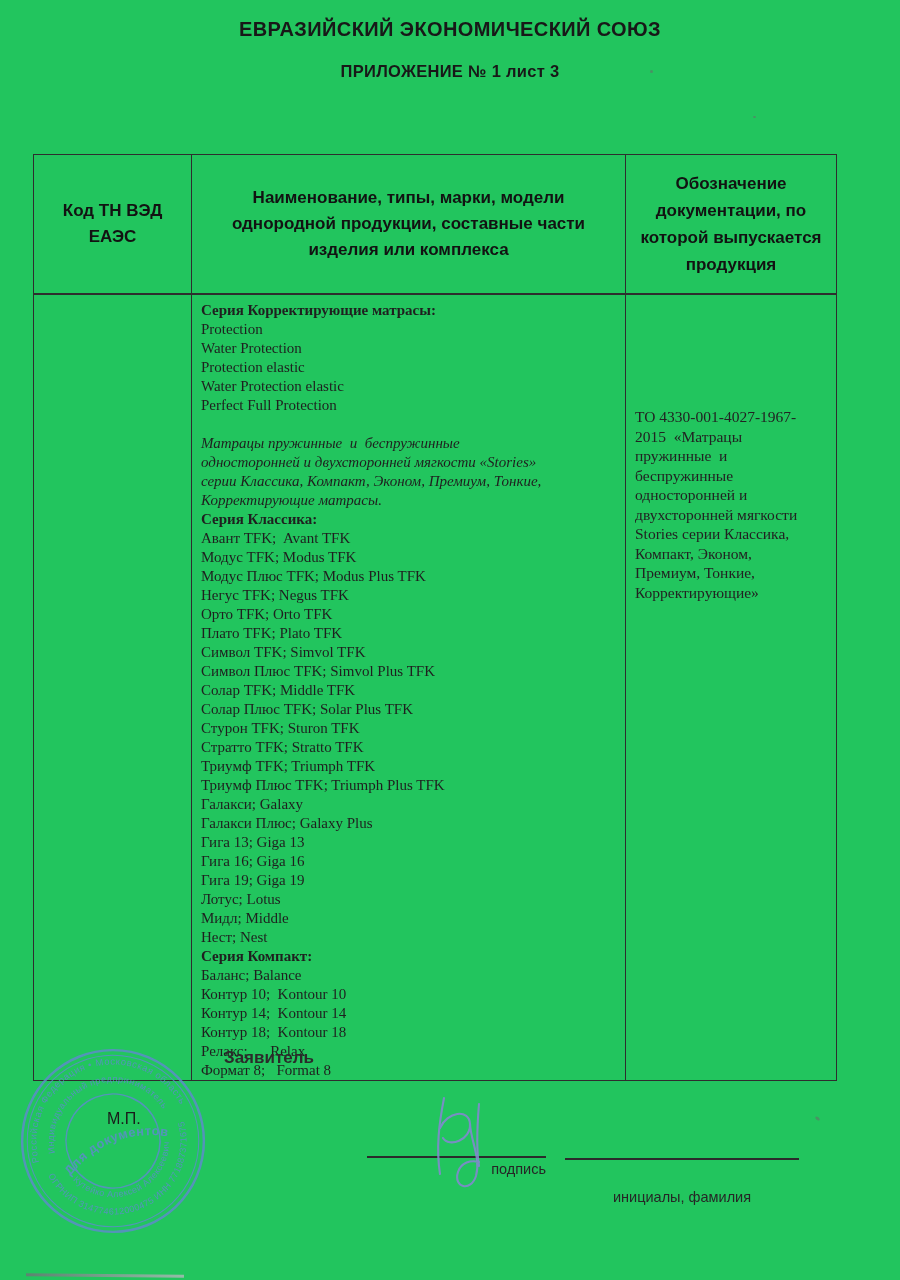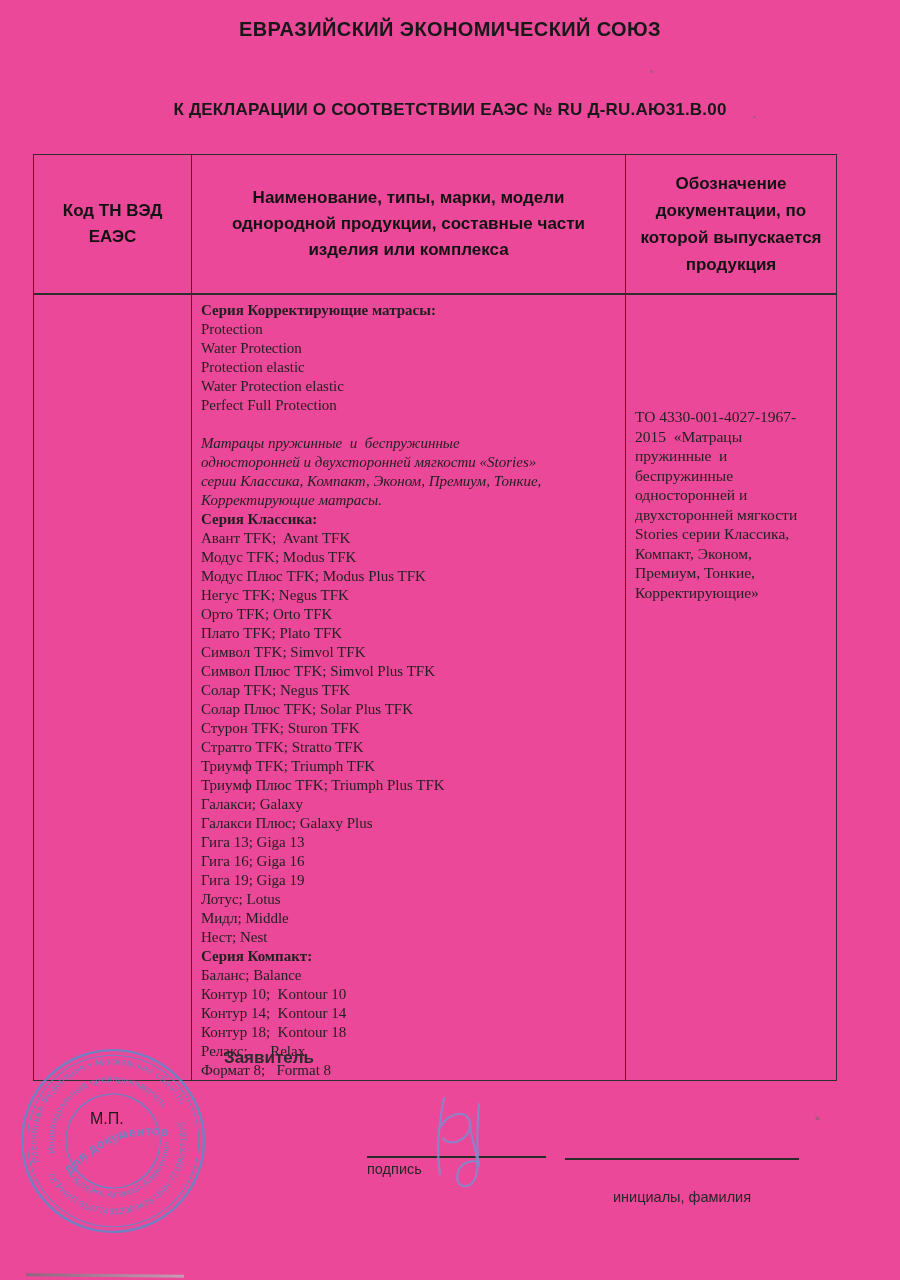--- a/index.html
+++ b/index.html
@@ -1,16 +1,16 @@
 <!DOCTYPE html>
 <html><head>
 <meta charset="utf-8">
 <style>
   html,body{margin:0;padding:0;background:#ffffff;}
-  .page{position:relative;width:900px;height:1280px;background:#ec4899;overflow:hidden;
+  .page{position:relative;width:900px;height:1280px;background:#22c55e;overflow:hidden;
         font-family:"Liberation Sans",sans-serif;color:#1b1b1b;}
 
   
   .doc-title{position:absolute;left:0;width:900px;text-align:center;font-weight:700;color:#181818;}
   .t1{top:18px;font-size:20px;letter-spacing:.4px;}
   .t2{top:62px;font-size:16.5px;letter-spacing:.3px;}
   .t3{top:100px;font-size:17px;letter-spacing:.2px;}
 
   
   table.main{position:absolute;left:33px;top:154px;width:803px;border-collapse:collapse;
@@ -25,24 +25,24 @@
                 color:#1f1f1f;padding:6px 4px 0 9px;}
   .product-list .line{white-space:pre-wrap;min-height:19px;}
   .line.bold{font-weight:700;}
   .line.bolditalic{font-weight:400;font-style:italic;}
 
   .doc-block{font-family:"Liberation Serif",serif;font-size:15.5px;line-height:19.5px;
              color:#222;padding:112px 6px 0 9px;}
   .doc-block .line{white-space:pre-wrap;min-height:19.5px;}
 
   
-  .mp-label{position:absolute;left:90px;top:1110px;font-size:16px;color:#1a1a1a;z-index:3;text-align:right;}
+  .mp-label{position:absolute;left:107px;top:1110px;font-size:16px;color:#1a1a1a;z-index:3;text-align:right;}
   .applicant{position:absolute;left:224px;top:1048px;font-size:17px;color:#2b2b2b;font-weight:bold;}
   .sig-line{position:absolute;left:367px;top:1156px;width:179px;border-top:2px solid #2b2b2b;}
-  .sig-caption{position:absolute;left:367px;top:1161px;width:179px;text-align:left;
+  .sig-caption{position:absolute;left:367px;top:1161px;width:179px;text-align:right;
                font-size:14.5px;color:#262626;}
   .name-block{position:absolute;left:565px;top:1119px;width:234px;text-align:center;
               font-family:"Liberation Serif",serif;font-size:16.5px;line-height:21px;color:#222;}
   .name-line{position:absolute;left:565px;top:1158px;width:234px;border-top:2px solid #2b2b2b;}
   .name-caption{position:absolute;left:565px;top:1162px;width:234px;text-align:center;
                 font-size:14.5px;color:#262626;margin-top:27px;}
 
   .stamp{position:absolute;left:16px;top:1044px;width:194px;height:194px;opacity:.85;z-index:2;}
   .signature{position:absolute;left:413px;top:1086px;width:140px;height:115px;z-index:2;}
 
@@ -53,21 +53,21 @@
   .sp3{left:815px;top:1117px;width:5px;height:3px;transform:rotate(35deg);}
   .edge-artifact{position:absolute;left:26px;top:1274px;width:158px;height:3px;
                  background:linear-gradient(90deg,#6f6f76,#b9b9c0);transform:rotate(.5deg);opacity:.75;}
 </style>
 </head>
 <body>
 
 <div class="page">
 
   <div class="doc-title t1">ЕВРАЗИЙСКИЙ ЭКОНОМИЧЕСКИЙ СОЮЗ</div>
-  <div class="doc-title t3">К ДЕКЛАРАЦИИ О СООТВЕТСТВИИ ЕАЭС № RU Д-RU.АЮ31.В.00</div>
+  <div class="doc-title t2">ПРИЛОЖЕНИЕ № 1 лист 3</div>
 
   <table class="main">
     <colgroup>
         <col style="width:158px">
         <col style="width:434px">
         <col style="width:211px">
       </colgroup>
     <thead>
       <tr>
         <th class="h1">Код ТН ВЭД ЕАЭС</th>
@@ -93,21 +93,21 @@
               <div class="line bolditalic">Корректирующие матрасы.</div>
               <div class="line bold">Серия Классика:</div>
               <div class="line normal">Авант TFK;  Avant TFK</div>
               <div class="line normal">Модус TFK; Modus TFK</div>
               <div class="line normal">Модус Плюс TFK; Modus Plus TFK</div>
               <div class="line normal">Негус TFK; Negus TFK</div>
               <div class="line normal">Орто TFK; Orto TFK</div>
               <div class="line normal">Плато TFK; Plato TFK</div>
               <div class="line normal">Символ TFK; Simvol TFK</div>
               <div class="line normal">Символ Плюс TFK; Simvol Plus TFK</div>
-              <div class="line normal">Солар TFK; Negus TFK</div>
+              <div class="line normal">Солар TFK; Middle TFK</div>
               <div class="line normal">Солар Плюс TFK; Solar Plus TFK</div>
               <div class="line normal">Стурон TFK; Sturon TFK</div>
               <div class="line normal">Стратто TFK; Stratto TFK</div>
               <div class="line normal">Триумф TFK; Triumph TFK</div>
               <div class="line normal">Триумф Плюс TFK; Triumph Plus TFK</div>
               <div class="line normal">Галакси; Galaxy</div>
               <div class="line normal">Галакси Плюс; Galaxy Plus</div>
               <div class="line normal">Гига 13; Giga 13</div>
               <div class="line normal">Гига 16; Giga 16</div>
               <div class="line normal">Гига 19; Giga 19</div>

